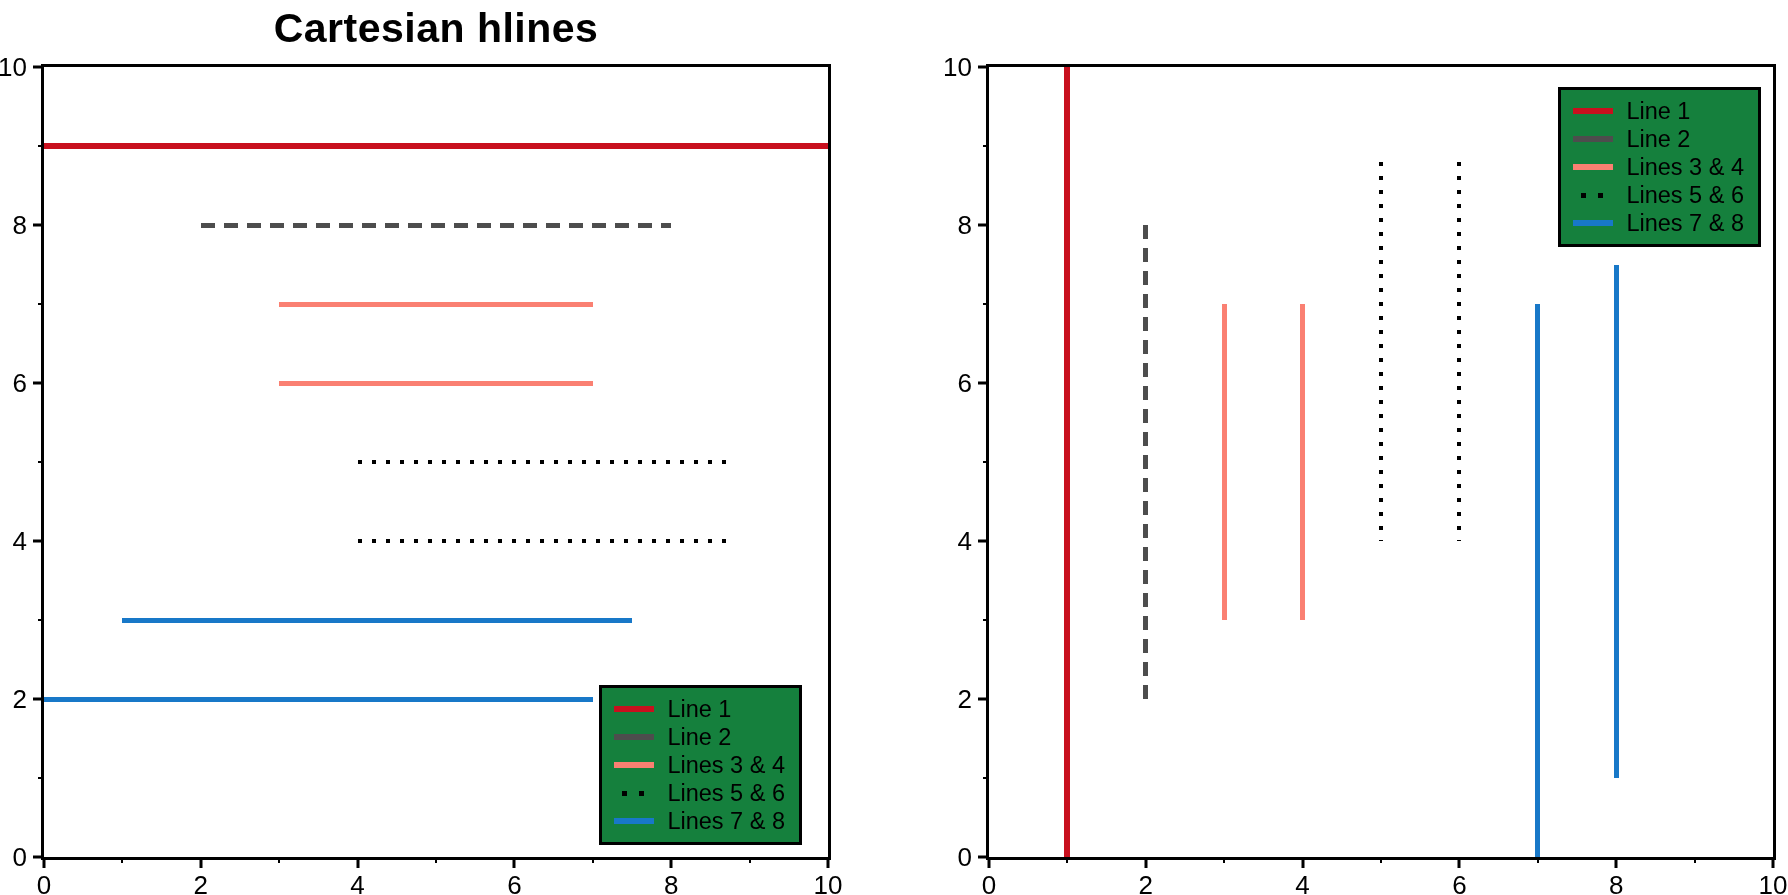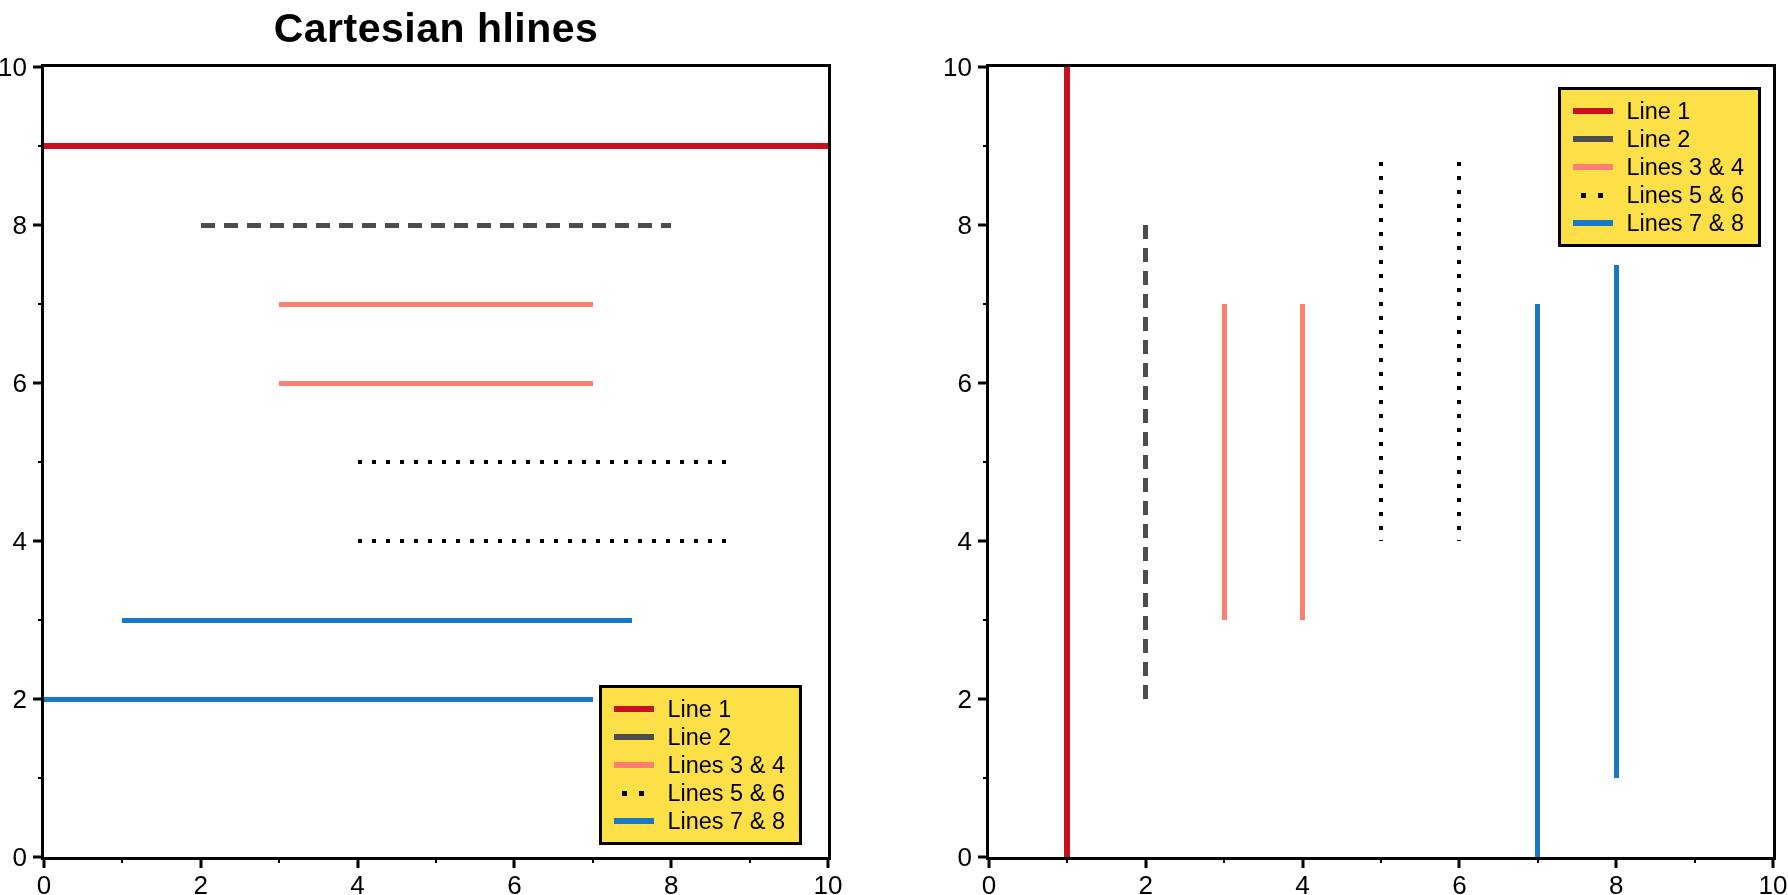--- a/index.html
+++ b/index.html
@@ -41,21 +41,21 @@
   .tick.x{top:100%;width:3px;height:11px;transform:translateX(-50%);}
   .tick.x.minor{height:6px;width:2px;}
   .tick.y{right:100%;height:3px;width:11px;transform:translateY(50%);}
   .tick.y.minor{width:6px;height:2px;}
   .tlabel{position:absolute;font-size:26px;line-height:1;white-space:nowrap;}
   .tlabel.x{top:calc(100% + 15px);transform:translateX(-50%);}
   .tlabel.y{right:calc(100% + 17px);transform:translateY(50%);}
   
   .legend{
     position:absolute;
-    background:#fde047;
+    background:#15803d;
     border:3px solid #000;
     padding:7px 14px 7px 12px;
     z-index:5;
   }
   .chart0 .legend{right:26px;bottom:12px;}
   .chart1 .legend{right:12px;top:20px;}
   .lrow{display:flex;align-items:center;gap:13px;height:28px;}
   .lswatch-box{width:40px;display:flex;justify-content:center;align-items:center;}
   .lswatch{height:6px;width:40px;background:var(--c);}
   .lswatch.dotted{width:24px;height:5px;background:repeating-linear-gradient(90deg,var(--c) 0 5px,transparent 5px 17px);}

